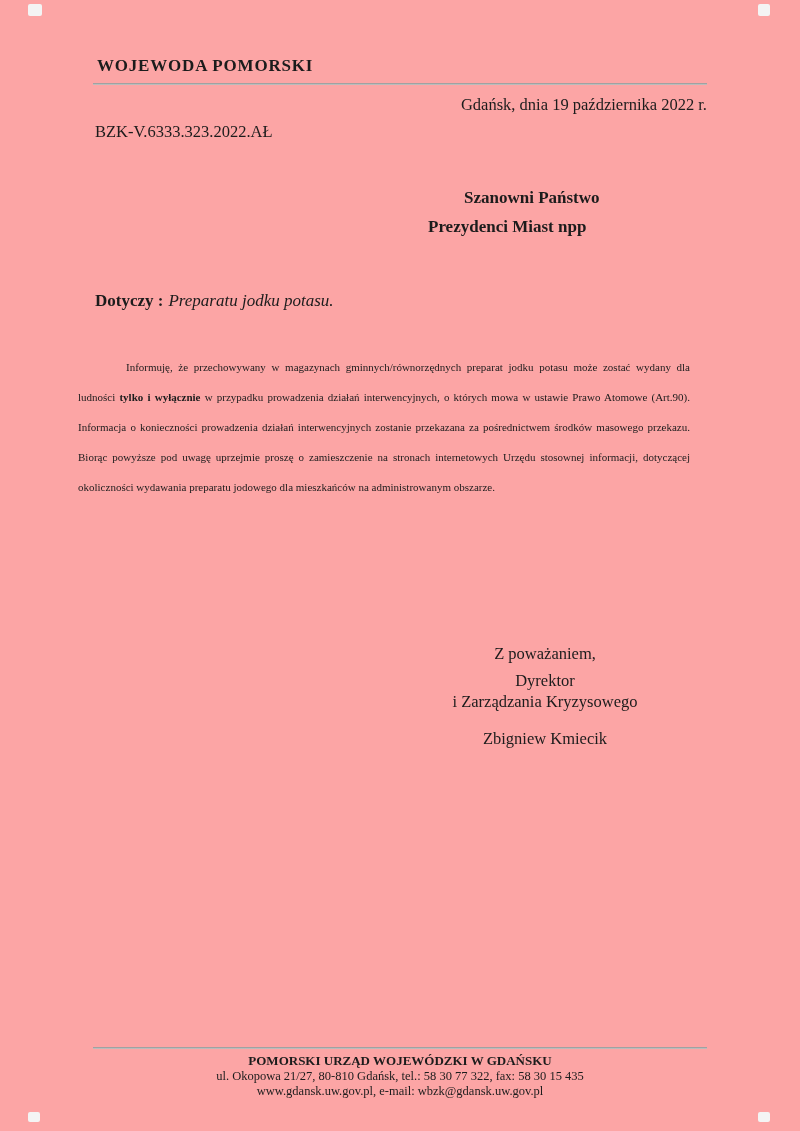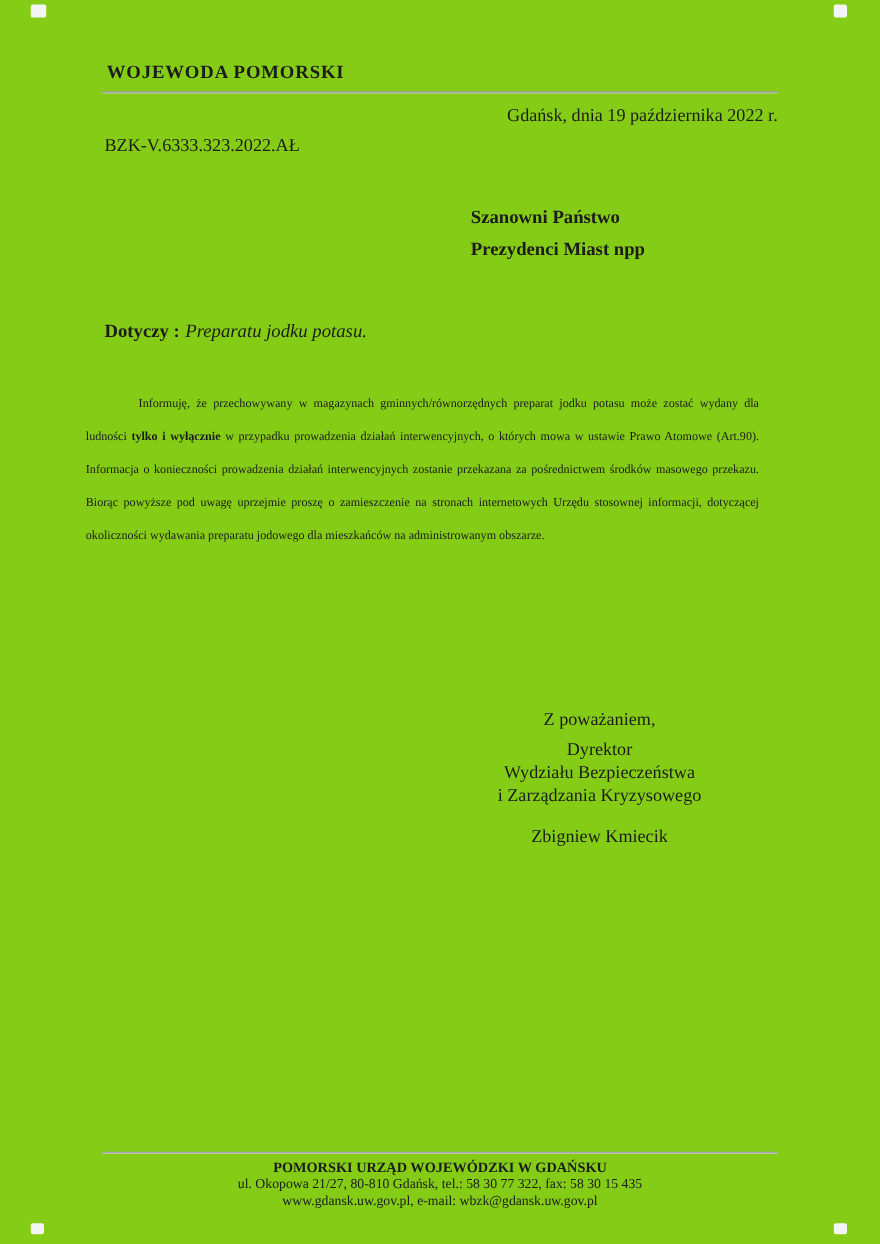--- a/index.html
+++ b/index.html
@@ -3,21 +3,21 @@
 <meta charset="utf-8">
 <style>
   * { margin: 0; padding: 0; box-sizing: border-box; }
   html, body { background: #ffffff; }
   body { font-family: "Liberation Serif", "DejaVu Serif", serif; }
 
   .page {
     position: relative;
     width: 800px;
     height: 1131px;
-    background: #84cc16;
+    background: #fca5a5;
     color: #1c1c1c;
     overflow: hidden;
   }
 
   
   .scan-smudge {
     position: absolute;
     background: #f4f4f4;
     border-radius: 2px;
   }
@@ -63,21 +63,21 @@
   }
 
   .recipient {
     position: absolute;
     left: 428px;
     top: 187px;
     font-size: 17px;
     font-weight: bold;
     line-height: 22px;
   }
-  .recipient .salutation { margin-bottom: 7px; }
+  .recipient .salutation { margin-bottom: 7px; margin-left: 36px; }
 
   .subject {
     position: absolute;
     left: 95px;
     top: 291px;
     font-size: 17px;
   }
   .subject-label { font-weight: bold; }
   .subject-text { font-style: italic; margin-left: 5px; }
 
@@ -141,21 +141,20 @@
   <div class="subject">
     <span class="subject-label">Dotyczy :</span><span class="subject-text">Preparatu jodku potasu.</span>
   </div>
 
   <p class="body-text"><span>Informuję, że przechowywany w magazynach gminnych/równorzędnych preparat jodku potasu może zostać wydany dla ludności </span><b>tylko i wyłącznie</b><span> w przypadku prowadzenia działań interwencyjnych, o których mowa w ustawie Prawo Atomowe (Art.90). Informacja o konieczności prowadzenia działań interwencyjnych zostanie przekazana za pośrednictwem środków masowego przekazu. Biorąc powyższe pod uwagę uprzejmie proszę o zamieszczenie na stronach internetowych Urzędu stosownej informacji, dotyczącej okoliczności wydawania preparatu jodowego dla mieszkańców na administrowanym obszarze.</span></p>
 
   <div class="signature">
     <div>Z poważaniem,</div>
     <div class="sig-title">
       <div>Dyrektor</div>
-      <div>Wydziału Bezpieczeństwa</div>
       <div>i Zarządzania Kryzysowego</div>
     </div>
     <div class="sig-name">Zbigniew Kmiecik</div>
   </div>
 
   <div class="rule footer-rule"></div>
 
   <div class="footer">
     <div class="footer-bold">POMORSKI URZĄD WOJEWÓDZKI W GDAŃSKU</div>
     <div class="footer-reg">ul. Okopowa 21/27, 80-810 Gdańsk, tel.: 58 30 77 322, fax: 58 30 15 435</div>

